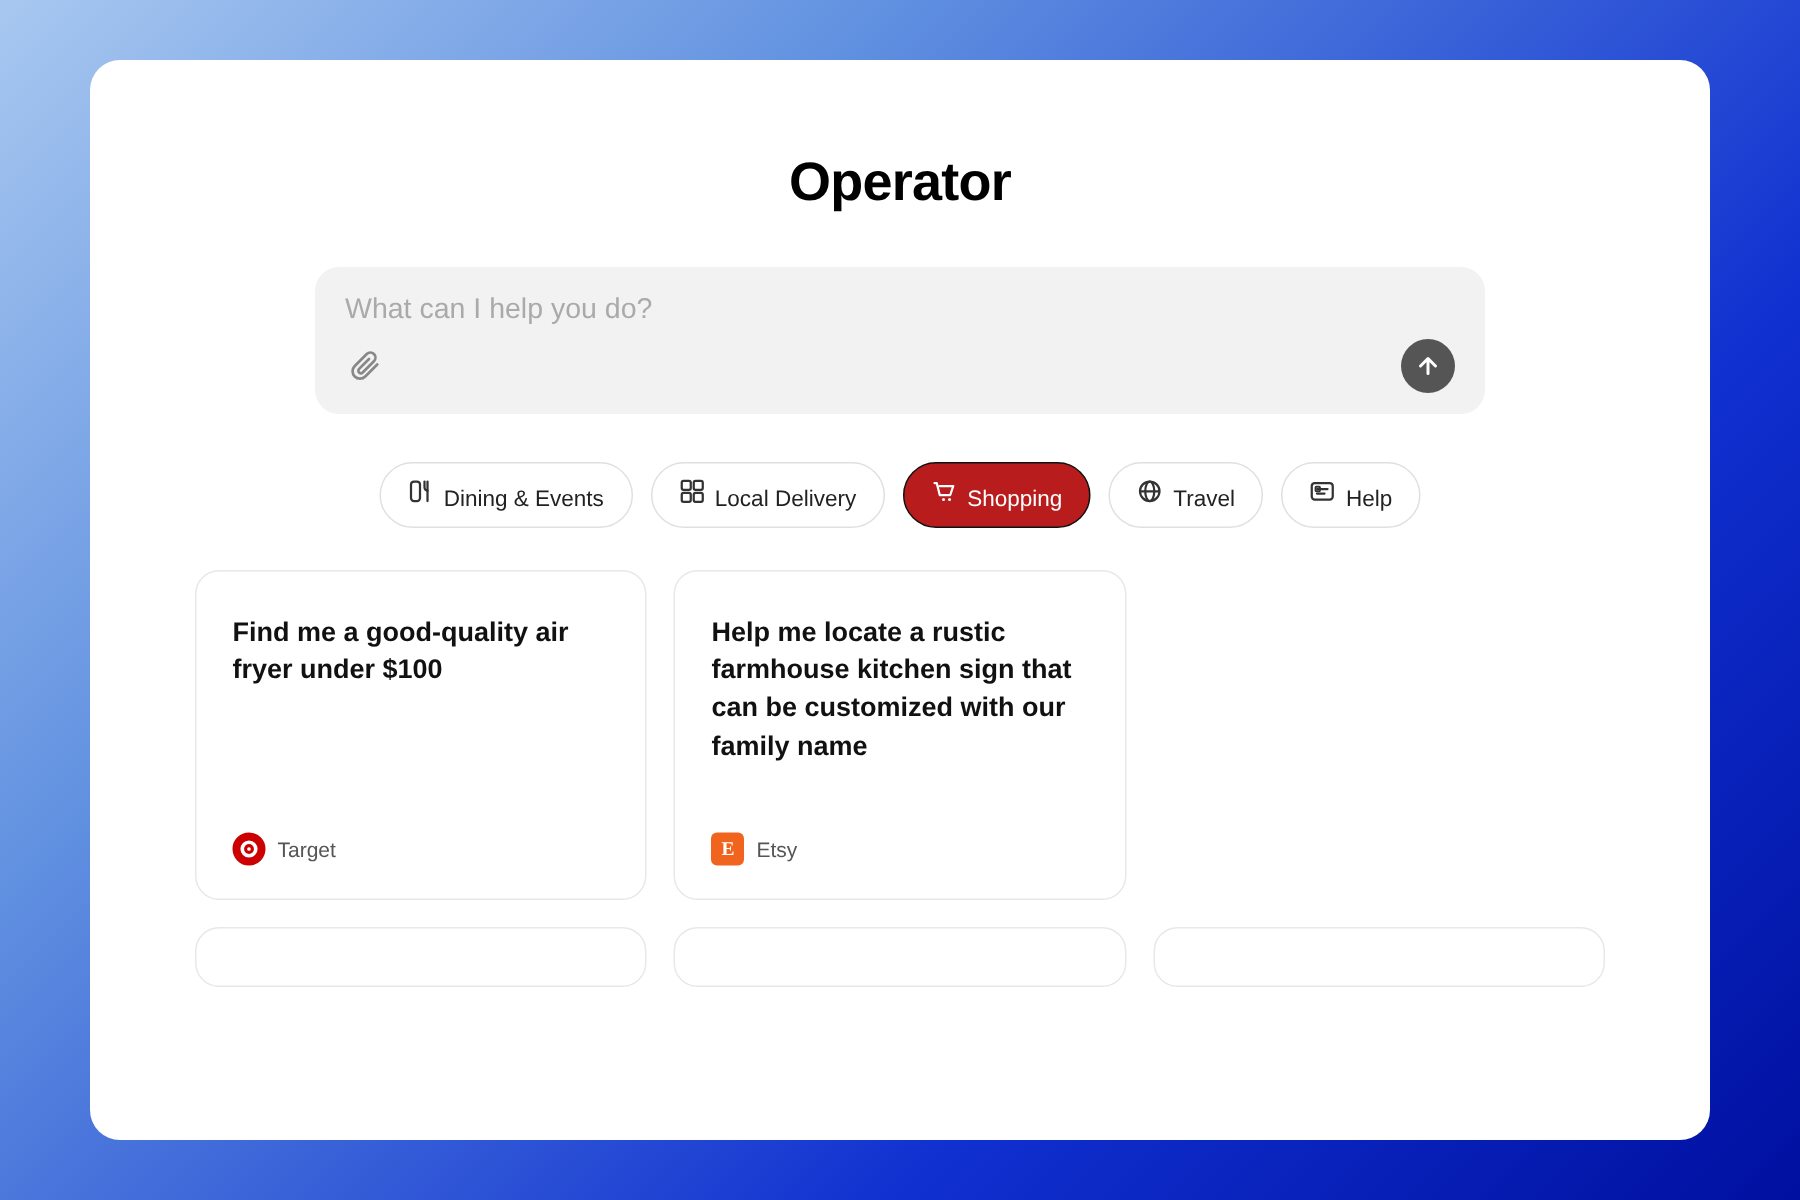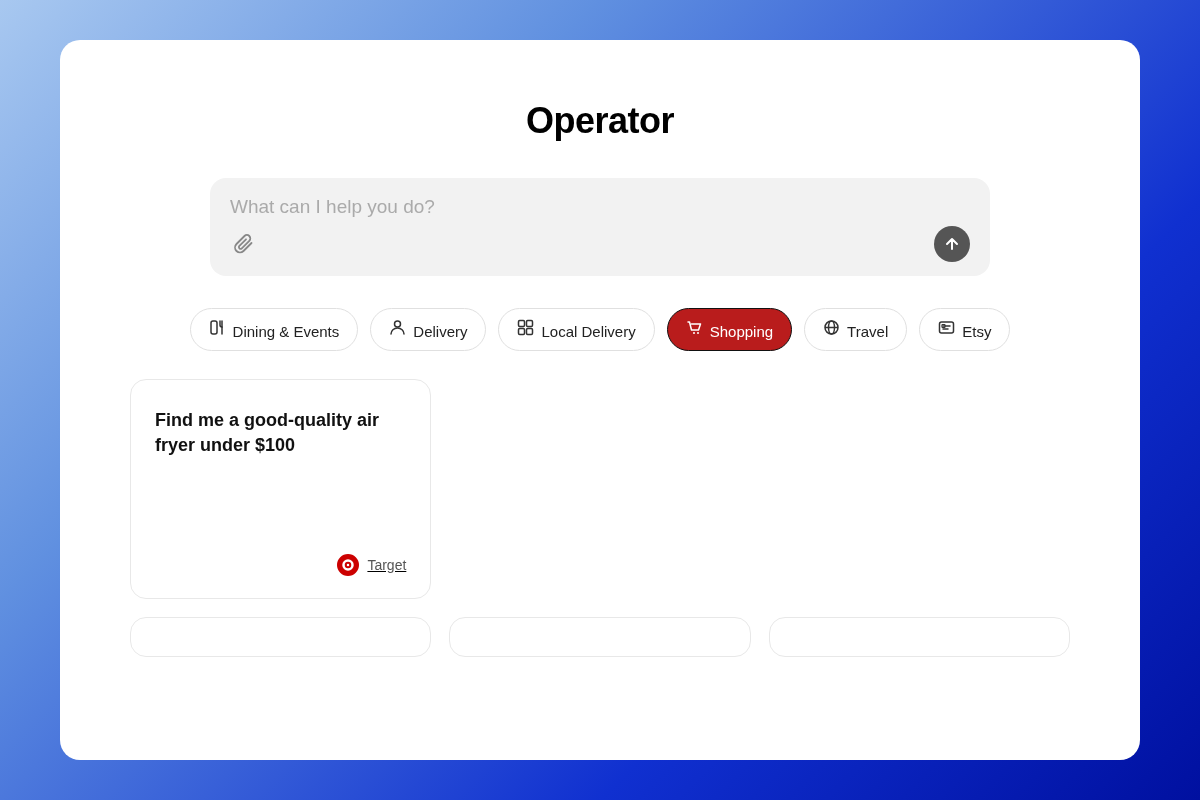--- a/index.html
+++ b/index.html
@@ -138,37 +138,35 @@
     .card {
       background: #ffffff;
       border: 1.5px solid #e8e8e8;
       border-radius: 16px;
       padding: 28px 24px 22px 24px;
       display: flex;
       flex-direction: column;
       justify-content: space-between;
       min-height: 220px;
       cursor: pointer;
-      align-items: flex-end;
     }
 
     .card-text {
       font-size: 18px;
       font-weight: 600;
       color: #111111;
       line-height: 1.4;
       flex: 1;
     }
 
     .card-footer {
       display: flex;
       align-items: center;
       gap: 8px;
       margin-top: 24px;
-      text-decoration: underline;
     }
 
     .store-logo {
       width: 22px;
       height: 22px;
       border-radius: 50%;
       display: flex;
       align-items: center;
       justify-content: center;
       font-size: 11px;
@@ -258,29 +256,20 @@
       <span class="chip-icon">
         <svg width="17" height="17" viewBox="0 0 17 17" fill="none" xmlns="http://www.w3.org/2000/svg">
           <rect x="2" y="2" width="6" height="13" rx="2" stroke="#333" stroke-width="1.5"></rect>
           <path d="M11 2v4a2 2 0 0 0 2 2h0V2" stroke="#333" stroke-width="1.5" stroke-linecap="round"></path>
           <path d="M13 8v7" stroke="#333" stroke-width="1.5" stroke-linecap="round"></path>
         </svg>
       </span>
       <span>Dining &amp; Events</span>
     </div>
 
-    <div class="category-chip">
-      <span class="chip-icon">
-        <svg width="17" height="17" viewBox="0 0 17 17" fill="none" xmlns="http://www.w3.org/2000/svg">
-          <circle cx="8.5" cy="5" r="3" stroke="#333" stroke-width="1.5"></circle>
-          <path d="M2 15c0-3.314 2.91-6 6.5-6s6.5 2.686 6.5 6" stroke="#333" stroke-width="1.5" stroke-linecap="round"></path>
-        </svg>
-      </span>
-      <span>Delivery</span>
-    </div>
 
     <div class="category-chip">
       <span class="chip-icon">
         <svg width="17" height="17" viewBox="0 0 17 17" fill="none" xmlns="http://www.w3.org/2000/svg">
           <rect x="1.5" y="1.5" width="6" height="6" rx="1.2" stroke="#333" stroke-width="1.5"></rect>
           <rect x="9.5" y="1.5" width="6" height="6" rx="1.2" stroke="#333" stroke-width="1.5"></rect>
           <rect x="1.5" y="9.5" width="6" height="6" rx="1.2" stroke="#333" stroke-width="1.5"></rect>
           <rect x="9.5" y="9.5" width="6" height="6" rx="1.2" stroke="#333" stroke-width="1.5"></rect>
         </svg>
       </span>
@@ -311,21 +300,21 @@
 
     <div class="category-chip">
       <span class="chip-icon">
         <svg width="17" height="17" viewBox="0 0 17 17" fill="none" xmlns="http://www.w3.org/2000/svg">
           <rect x="1.5" y="3" width="14" height="11" rx="2" stroke="#333" stroke-width="1.5"></rect>
           <line x1="5" y1="7" x2="12" y2="7" stroke="#333" stroke-width="1.5" stroke-linecap="round"></line>
           <line x1="5" y1="10" x2="10" y2="10" stroke="#333" stroke-width="1.5" stroke-linecap="round"></line>
           <rect x="4" y="5.5" width="3" height="3" rx="0.5" stroke="#333" stroke-width="1.2"></rect>
         </svg>
       </span>
-      <span>Etsy</span>
+      <span>Help</span>
     </div>
 
   </div>
 
   <div class="cards-grid">
 
     <div class="card">
       <div class="card-text">Find me a good-quality air fryer under $100</div>
       <div class="card-footer">
         <div class="store-logo target">
@@ -333,20 +322,29 @@
             <circle cx="11" cy="11" r="11" fill="#cc0000"></circle>
             <circle cx="11" cy="11" r="7" fill="white"></circle>
             <circle cx="11" cy="11" r="4" fill="#cc0000"></circle>
             <circle cx="11" cy="11" r="1.5" fill="white"></circle>
           </svg>
         </div>
         <span class="store-name">Target</span>
       </div>
     </div>
 
+    <div class="card">
+      <div class="card-text">Help me locate a rustic farmhouse kitchen sign that can be customized with our family name</div>
+      <div class="card-footer">
+        <div class="store-logo etsy" style="width:22px;height:22px;border-radius:4px;background:#f1641e;display:flex;align-items:center;justify-content:center;">
+          <span style="color:white;font-size:13px;font-weight:800;font-family:serif;">E</span>
+        </div>
+        <span class="store-name">Etsy</span>
+      </div>
+    </div>
 
 
   </div>
 
   <div class="bottom-row" style="margin-top:18px;">
     <div class="card-partial"></div>
     <div class="card-partial"></div>
     <div class="card-partial"></div>
   </div>
 

